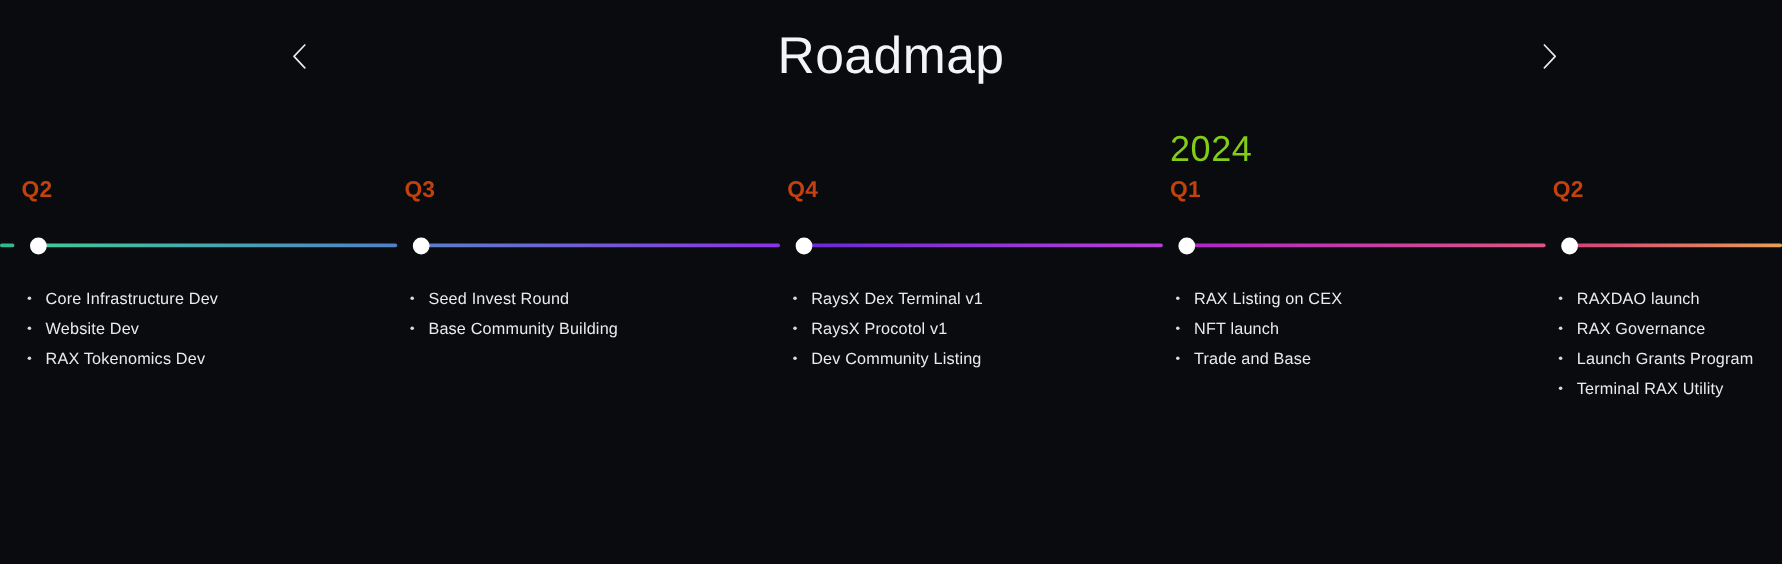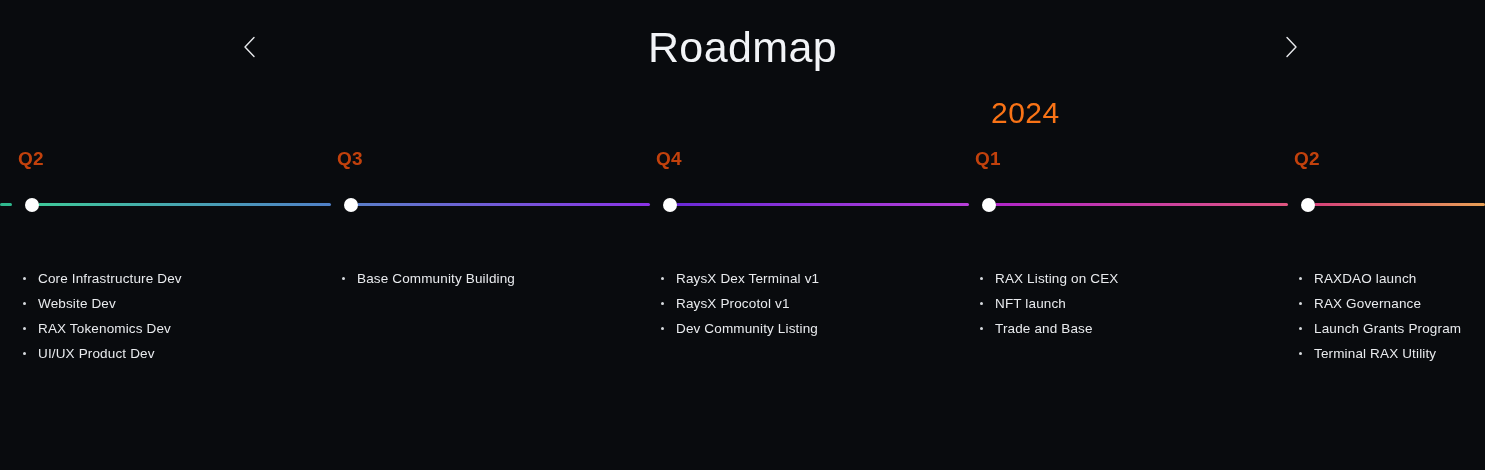--- a/index.html
+++ b/index.html
@@ -79,41 +79,40 @@
     top:53px;
     left:11px;
     font-size:19px;
     font-weight:700;
     color:#c2410c;
     letter-spacing:0.2px;
     line-height:22px;
   }
   .col-year-label {
     position:absolute;
-    top:0;
+    top:12px;
     left:11px;
     font-size:30px;
     font-weight:300;
-    color:#f97316;
+    color:#84cc16;
     letter-spacing:0.5px;
     line-height:36px;
-    margin-left:16px;
   }
   .col-dot {
     position:absolute;
     top:103px;
     left:18px;
     width:14px; height:14px;
     border-radius:50%;
     background:#ffffff;
     box-shadow:0 0 0 0 rgba(255,255,255,0.0);
   }
   .col-items {
     position:absolute;
-    top:171px;
+    top:141px;
     left:11px;
     width:308px;
     list-style:none;
   }
   .col-items li {
     position:relative;
     padding-left:20px;
     font-size:13.5px;
     font-weight:500;
     color:#e9ebee;
@@ -165,27 +164,27 @@
         <div class="rail-seg" style="left: 1314px; width: 171px; background: linear-gradient(90deg, rgb(214, 66, 122) 0%, rgb(232, 160, 85) 100%);"></div>
       </div>
     <div id="columns">
         <div class="col" style="left: 7px;">
           <div class="col-q-label">Q2</div>
           <div class="col-dot" style="background: rgb(255, 255, 255);"></div>
           <ul class="col-items">
             <li><span class="bullet"></span><span>Core Infrastructure Dev</span></li>
             <li><span class="bullet"></span><span>Website Dev</span></li>
             <li><span class="bullet"></span><span>RAX Tokenomics Dev</span></li>
-            <li><span class="bullet"></span><span>UI/UX Product Dev</span></li>
           </ul>
         </div>
         <div class="col" style="left: 326px;">
           <div class="col-q-label">Q3</div>
           <div class="col-dot" style="background: rgb(255, 255, 255);"></div>
           <ul class="col-items">
+            <li><span class="bullet"></span><span>Seed Invest Round</span></li>
             <li><span class="bullet"></span><span>Base Community Building</span></li>
           </ul>
         </div>
         <div class="col" style="left: 645px;">
           <div class="col-q-label">Q4</div>
           <div class="col-dot" style="background: rgb(255, 255, 255);"></div>
           <ul class="col-items">
             <li><span class="bullet"></span><span>RaysX Dex Terminal v1</span></li>
             <li><span class="bullet"></span><span>RaysX Procotol v1</span></li>
             <li><span class="bullet"></span><span>Dev Community Listing</span></li>

